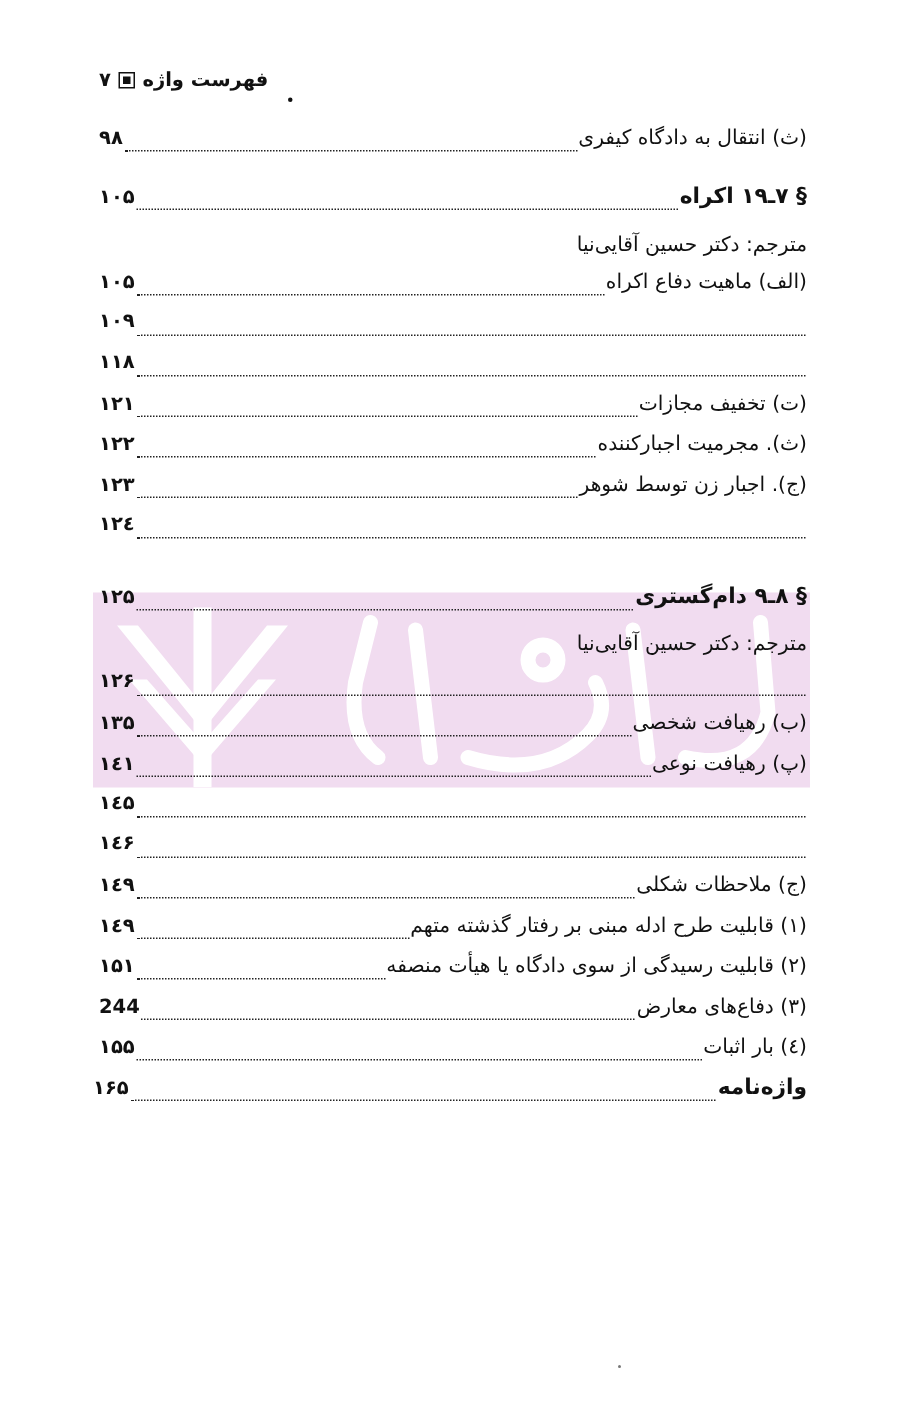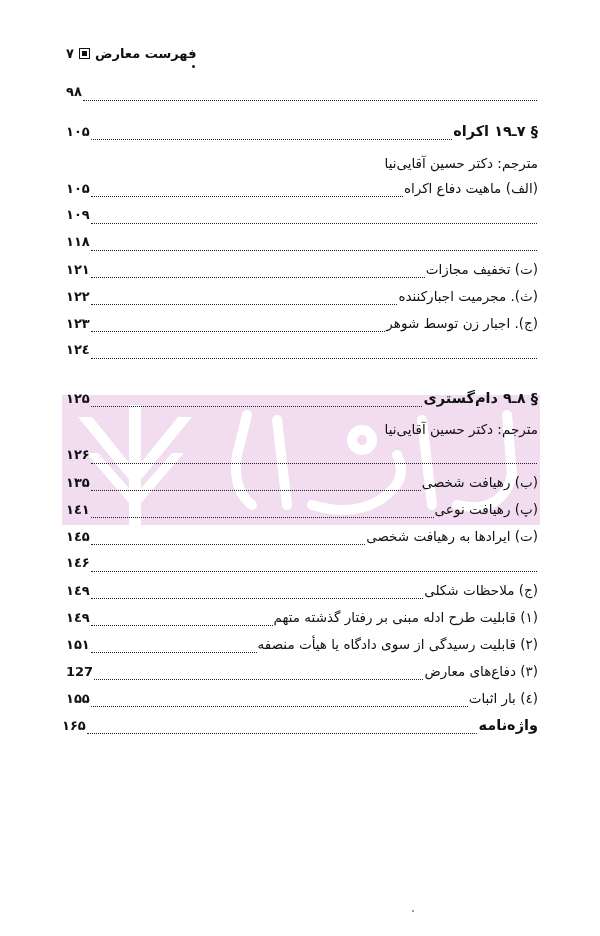--- a/index.html
+++ b/index.html
@@ -38,21 +38,21 @@
     .translator {
       position: absolute; right: 62px; direction: rtl; font-size: 13.5px; white-space: nowrap;
     }
   </style>
 </head>
 <body>
 
 <div class="page">
 
   <div class="running-head">
-    <span>فهرست معارض</span>
+    <span>فهرست واژه</span>
     <span class="box"></span>
     <span>۷</span>
   </div>
   <span class="speck" style="left:192px; top:65px;"></span>
   <span class="speck" style="left:412px; top:910px; width:2px; height:2px; background:#777;"></span>
 
   <div class="watermark">
     <svg width="478" height="130" viewBox="0 0 478 130" style="position:absolute;left:0;top:0">
 
       <g fill="#ffffff">
@@ -77,20 +77,21 @@
         <circle cx="300" cy="45" r="10"></circle>
         <path d="M360 25 L370 110"></path>
         <path d="M395 110 Q440 120 450 80 L445 20"></path>
       </g>
     </svg>
   </div>
 
   <div class="toc">
 
     <div class="row" style="top:84px;">
+      <span class="title">(ث) انتقال به دادگاه کیفری</span>
       <span class="dots"></span>
       <span class="page-num">۹۸</span>
     </div>
 
     <div class="row heading" style="top:123px;">
       <span class="title">§ ۷ـ۱۹ اکراه</span>
       <span class="dots"></span>
       <span class="page-num">۱۰۵</span>
     </div>
 
@@ -154,21 +155,20 @@
       <span class="page-num">۱۳۵</span>
     </div>
 
     <div class="row" style="top:501px;">
       <span class="title">(پ) رهیافت نوعی</span>
       <span class="dots"></span>
       <span class="page-num">۱٤۱</span>
     </div>
 
     <div class="row" style="top:528px;">
-      <span class="title">(ت) ایرادها به رهیافت شخصی</span>
       <span class="dots"></span>
       <span class="page-num">۱٤۵</span>
     </div>
 
     <div class="row" style="top:555px;">
       <span class="dots"></span>
       <span class="page-num">۱٤۶</span>
     </div>
 
     <div class="row" style="top:582px;">
@@ -185,21 +185,21 @@
 
     <div class="row" style="top:636px;">
       <span class="title">(۲) قابلیت رسیدگی از سوی دادگاه یا هیأت منصفه</span>
       <span class="dots"></span>
       <span class="page-num">۱۵۱</span>
     </div>
 
     <div class="row" style="top:663px;">
       <span class="title">(۳) دفاع‌های معارض</span>
       <span class="dots"></span>
-      <span class="page-num">127</span>
+      <span class="page-num">244</span>
     </div>
 
     <div class="row" style="top:690px;">
       <span class="title">(٤) بار اثبات</span>
       <span class="dots"></span>
       <span class="page-num">۱۵۵</span>
     </div>
 
     <div class="row heading" style="top:717px; left:62px; width:476px;">
       <span class="title">واژه‌نامه</span>

